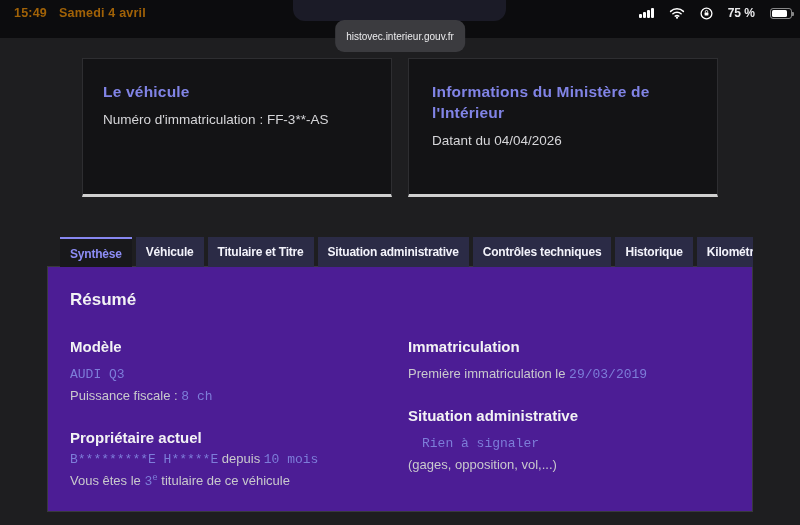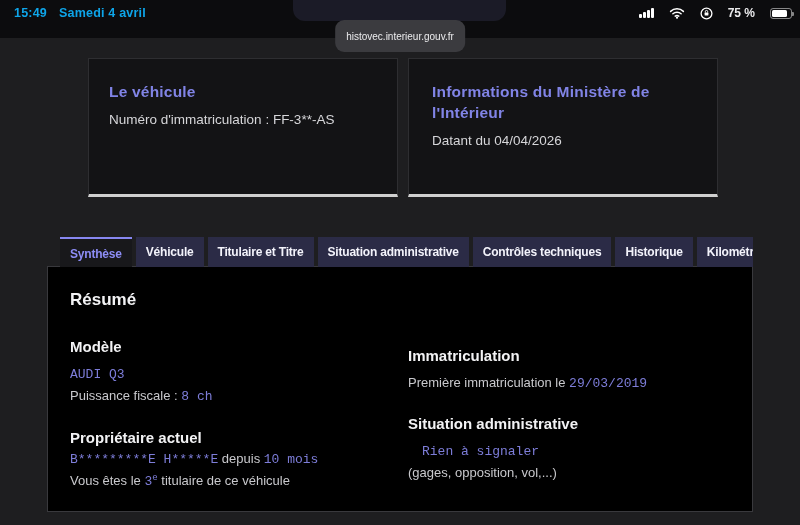--- a/index.html
+++ b/index.html
@@ -12,21 +12,21 @@
     color:#cfcfd3;
   }
 
   
   .statusbar {
     position:absolute; left:0; top:0; width:800px; height:38px;
     background:#0c0c0e; z-index:5;
   }
   .status-left {
     position:absolute; left:14px; top:6px; display:flex; gap:12px;
-    font-size:12.5px; font-weight:600; color:#0ea5e9; letter-spacing:.2px;
+    font-size:12.5px; font-weight:600; color:#a16207; letter-spacing:.2px;
   }
   .chrome-blur {
     position:absolute; left:293px; top:0; width:213px; height:21px;
     background:#1e1e2b; border-radius:0 0 12px 12px; opacity:.85;
   }
   .url-pill {
     position:absolute; left:50%; top:20px; transform:translateX(-50%);
     height:17px; padding:16px 11px; border-radius:9px;
     background:#3b3b3f; color:#ececee; font-size:10px;
     display:flex; align-items:center; white-space:nowrap; cursor:pointer;
@@ -46,21 +46,21 @@
     background:#fff; border-radius:1.5px; }
   .battery .nub { position:absolute; right:-3px; top:3px; width:2px; height:4px;
     background:rgba(255,255,255,.5); border-radius:0 1px 1px 0; }
 
   
   .card {
     position:absolute; top:58px; width:310px; height:139px;
     background:#131315; border:1px solid #2e2e31;
     border-bottom:3px solid #cfcfcf; padding:23px 23px 0 23px;
   }
-  .card.c1 { left:88px;padding-left:20px; } .card.c2 { left:408px; }
+  .card.c1 { left:82px;padding-left:20px; } .card.c2 { left:408px; }
   .card h2 { color:#8184e6; font-size:15.5px; font-weight:bold; line-height:1.35;
     margin-bottom:9px; letter-spacing:.2px; }
   .card p { color:#d6d6d9; font-size:13.5px; }
 
   
   .tabs {
     position:absolute; left:60px; top:237px; width:693px; height:30px;
     display:flex; gap:4px; overflow:hidden; z-index:3; align-items:flex-start;
   }
   .tab {
@@ -70,25 +70,25 @@
     letter-spacing:-.2px; cursor:pointer;
   }
   .tab.active {
     background:#18181b; color:#8d8df6;
     border-top:2px solid #8787f1; height:31px;
   }
 
   
   .panel {
     position:absolute; left:47px; top:266px; width:706px; height:246px;
-    background:#000000; border:1px solid #39393d;
+    background:#4c1d95; border:1px solid #39393d;
   }
   .panel-inner { padding:23px 22px 0 22px; }
   .panel h1 { color:#f2f2f4; font-size:17px; font-weight:bold; margin-bottom:28px; }
-  .cols { display:flex;align-items:center; }
+  .cols { display:flex; }
   .col-left { width:338px; flex:0 0 auto; }
   .col-right { flex:1; }
   .panel h3 { color:#f2f2f4; font-size:15px; font-weight:bold; margin-bottom:10px; }
   .panel p { font-size:13px; line-height:1.45; color:#c9c9cd; }
   .purple { color:#7d7dd9;font-family:Liberation Mono, monospace; }
   .owner-line { margin-bottom:2px; }
   .sec { margin-bottom:22px; }
   .owner-sec h3 { margin-bottom:4px; }
   .indent { margin-left:14px; margin-bottom:2px; }
   sup { font-size:9px; }

